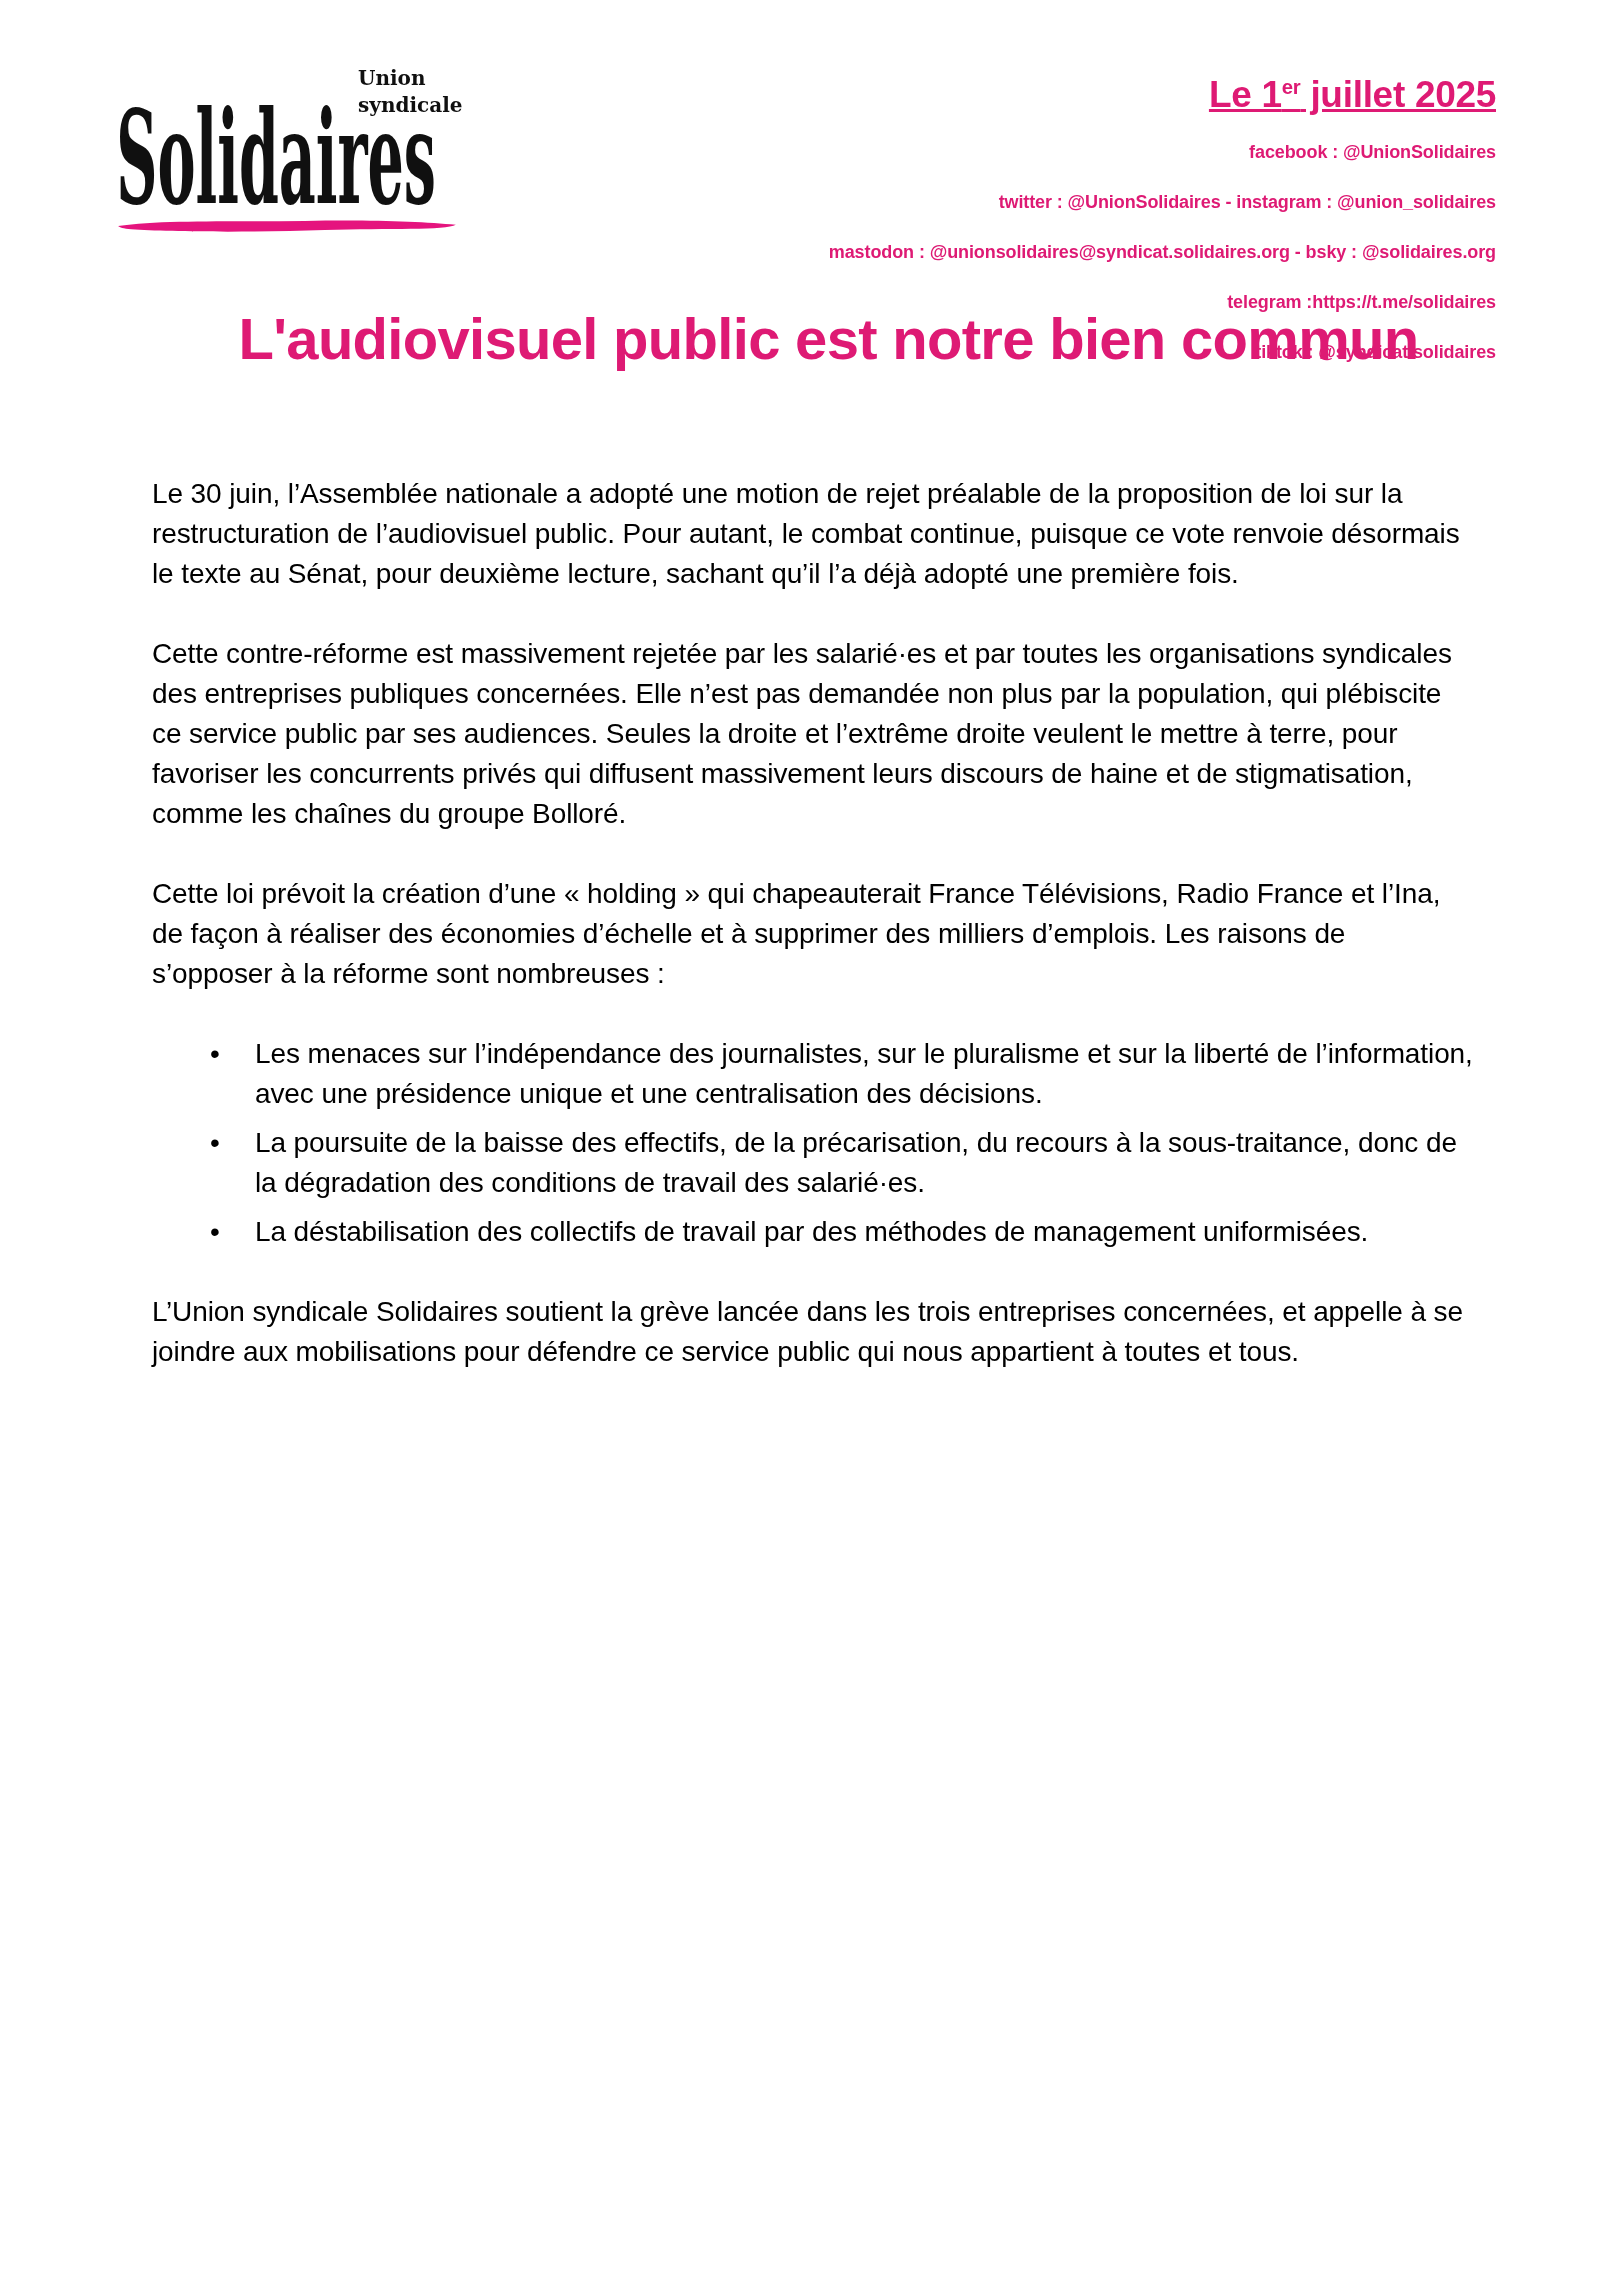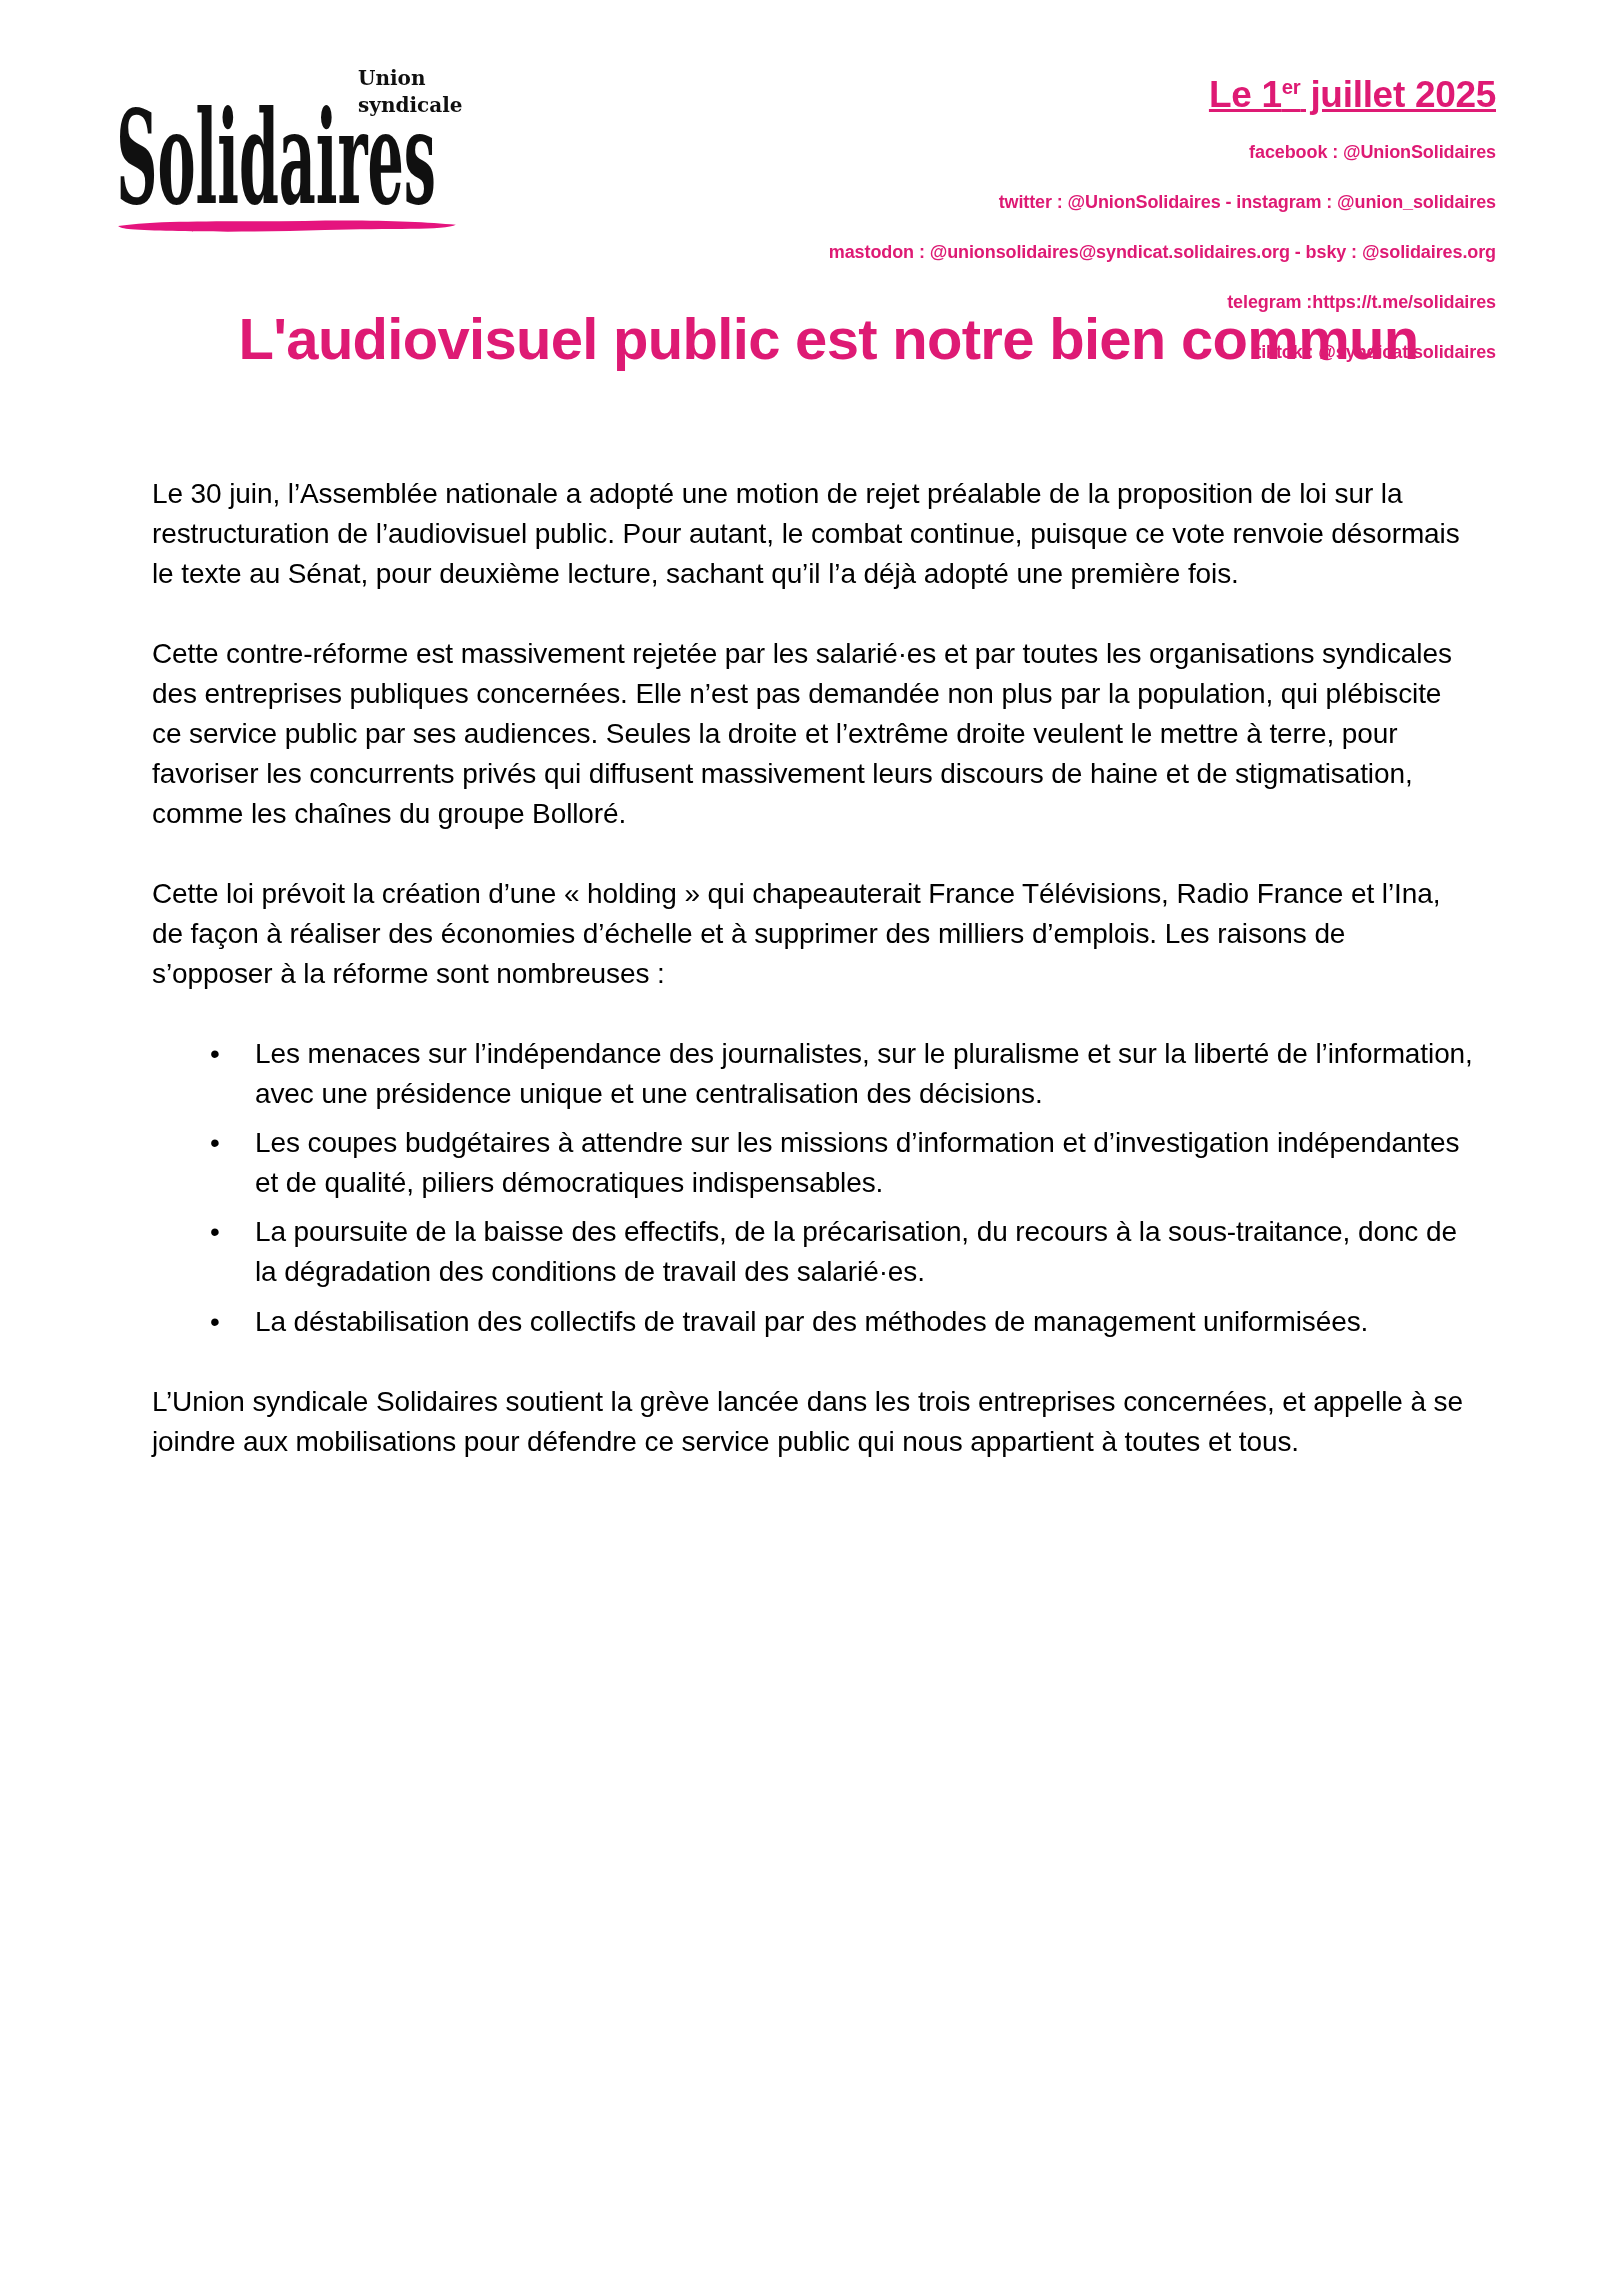--- a/index.html
+++ b/index.html
@@ -95,21 +95,20 @@
   </div>
 
   <h1 class="doc-title">L'audiovisuel public est notre bien commun</h1>
 
   <div class="content">
     <p>Le 30 juin, l’Assemblée nationale a adopté une motion de rejet préalable de la proposition de loi sur la restructuration de l’audiovisuel public. Pour autant, le combat continue, puisque ce vote renvoie désormais le texte au Sénat, pour deuxième lecture, sachant qu’il l’a déjà adopté une première fois.</p>
     <p>Cette contre-réforme est massivement rejetée par les salarié·es et par toutes les organisations syndicales des entreprises publiques concernées. Elle n’est pas demandée non plus par la population, qui plébiscite ce service public par ses audiences. Seules la droite et l’extrême droite veulent le mettre à terre, pour favoriser les concurrents privés qui diffusent massivement leurs discours de haine et de stigmatisation, comme les chaînes du groupe Bolloré.</p>
     <p>Cette loi prévoit la création d’une « holding » qui chapeauterait France Télévisions, Radio France et l’Ina, de façon à réaliser des économies d’échelle et à supprimer des milliers d’emplois. Les raisons de s’opposer à la réforme sont nombreuses :</p>
     <ul>
       <li>Les menaces sur l’indépendance des journalistes, sur le pluralisme et sur la liberté de l’information, avec une présidence unique et une centralisation des décisions.</li>
-      <li>Les coupes budgétaires à attendre sur les missions d’information et d’investigation indépendantes et de qualité, piliers démocratiques indispensables.</li>
       <li>La poursuite de la baisse des effectifs, de la précarisation, du recours à la sous-traitance, donc de la dégradation des conditions de travail des salarié·es.</li>
       <li>La déstabilisation des collectifs de travail par des méthodes de management uniformisées.</li>
     </ul>
     <p class="closing">L’Union syndicale Solidaires soutient la grève lancée dans les trois entreprises concernées, et appelle à se joindre aux mobilisations pour défendre ce service public qui nous appartient à toutes et tous.</p>
   </div>
 
 </div>
 
 
 </body></html>

